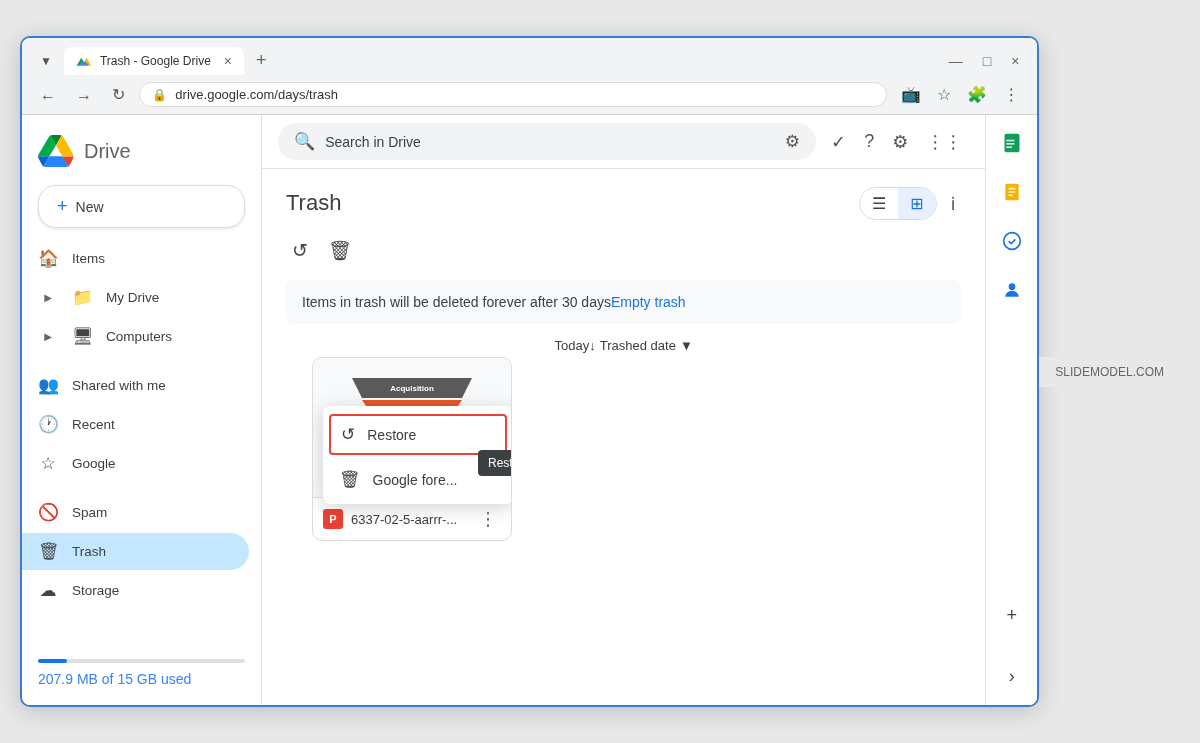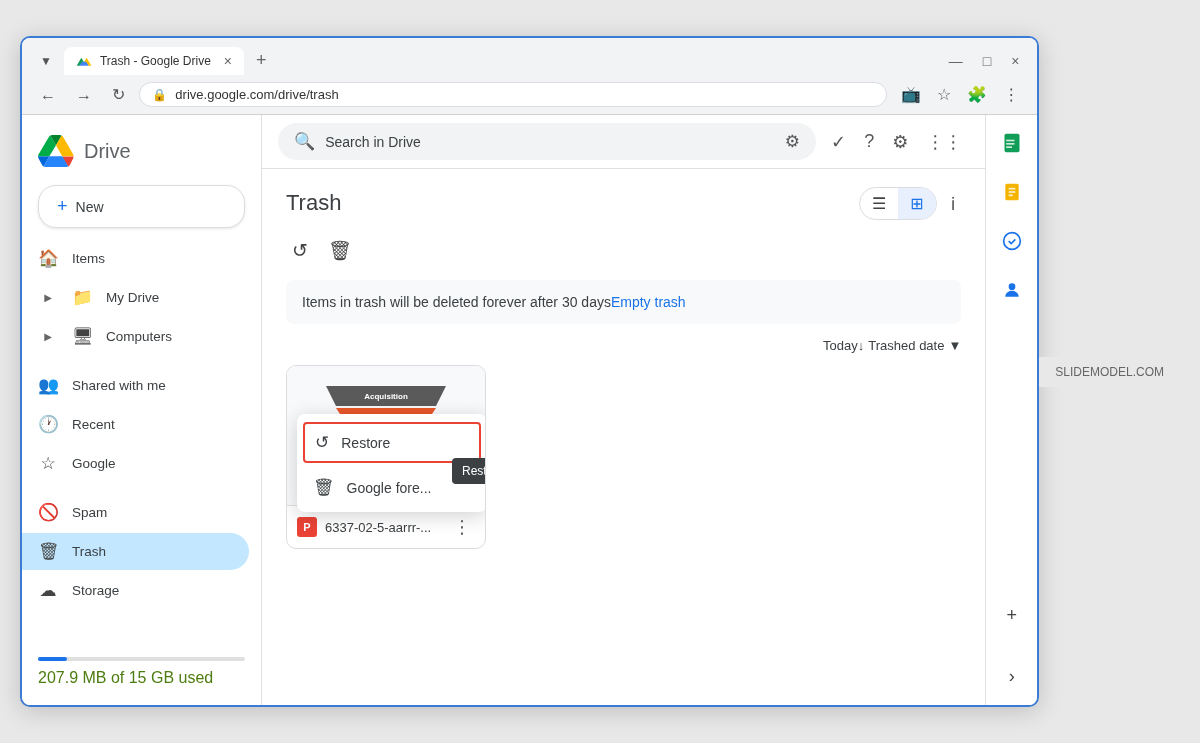--- a/index.html
+++ b/index.html
@@ -202,22 +202,22 @@
       border-radius: 2px;
       margin: 8px 0;
     }
     .storage-bar {
       height: 4px;
       background: #1a73e8;
       border-radius: 2px;
       width: 14%;
     }
     .storage-text {
-      font-size: 16px;
-      color: #4d7c0f;
+      font-size: 14px;
+      color: #3b82f6;
     }
     .storage-btn {
       margin-top: 10px;
       padding: 8px 16px;
       border: 1px solid #dadce0;
       border-radius: 20px;
       background: #fff;
       cursor: pointer;
       font-size: 13px;
       color: #3c4043;
@@ -381,40 +381,41 @@
       border: none;
       font-size: 14px;
       color: #1a73e8;
       cursor: pointer;
       font-weight: 500;
     }
 
     .section-label {
       font-size: 13px;
       color: #3c4043;
-      margin-bottom: 12px;
-      display: flex;
-      align-items: center;
-      justify-content: flex-end;
+      margin-bottom: 4px;
+      display: flex;
+      align-items: center;
+      justify-content: center;
     }
     .sort-control {
       display: flex;
       align-items: center;
       gap: 4px;
       font-size: 13px;
       color: #3c4043;
       cursor: pointer;
     }
 
     
     .files-grid {
       display: flex;
       gap: 16px;
       flex-wrap: wrap;
       position: relative;
+      margin-left: 26px;
     }
 
     .file-card {
       width: 200px;
       border: 1px solid #dadce0;
       border-radius: 10px;
       overflow: hidden;
       cursor: pointer;
       position: relative;
       background: #fff;
@@ -555,21 +556,21 @@
         <button class="win-ctrl">□</button>
         <button class="win-ctrl">×</button>
       </div>
     </div>
     <div class="browser-toolbar">
       <button class="nav-btn">←</button>
       <button class="nav-btn">→</button>
       <button class="nav-btn">↻</button>
       <div class="address-bar">
         <span class="address-icon">🔒</span>
-        <span>drive.google.com/drive/trash</span>
+        <span>drive.google.com/days/trash</span>
       </div>
       <div class="toolbar-actions">
         <button class="toolbar-icon-btn">📺</button>
         <button class="toolbar-icon-btn">☆</button>
         <button class="toolbar-icon-btn">🧩</button>
         <button class="toolbar-icon-btn">⋮</button>
       </div>
     </div>
   </div>
 

